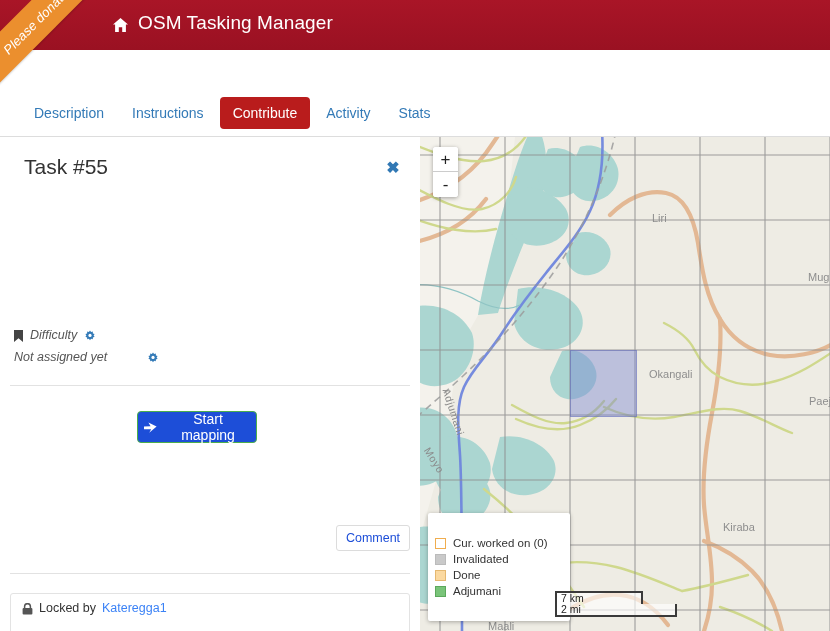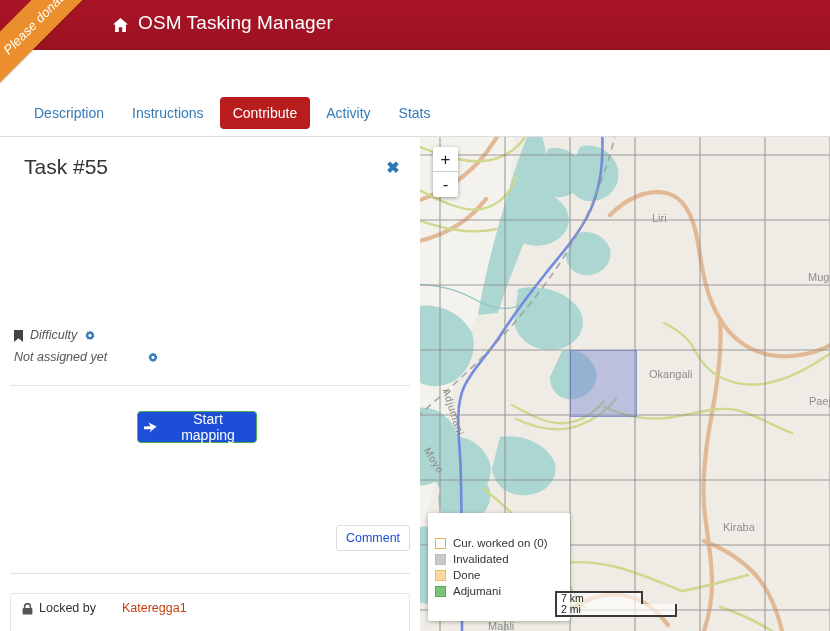--- a/index.html
+++ b/index.html
@@ -112,21 +112,21 @@
     color:#1d4ed8;font-size:12.5px;font-family:inherit;cursor:pointer;
   }
 
   .lock-box{
     position:absolute;left:10px;top:456px;width:400px;height:44px;
     border:1px solid #e3e3e3;border-radius:3px;background:#fff;
     box-sizing:border-box;padding:7px 11px;
   }
   .lock-line1{font-size:12.5px;color:#333;display:flex;align-items:center;gap:6px;white-space:nowrap;}
   .lock-ico{display:inline-block;width:11px;height:12px;position:relative;top:1px;}
-  .lock-user{color:#c2410c;cursor:pointer;margin-left:20px;}
+  .lock-user{color:#3b82f6;cursor:pointer;}
   .lock-line2{font-size:12px;color:#6b6b6b;font-style:italic;margin-top:2px;}
 
   
   .map{
     position:absolute;left:420px;top:137px;width:410px;height:494px;
     background:#eeece4;overflow:hidden;
   }
   .map-canvas{position:absolute;inset:0;}
   .zoom-ctl{
     position:absolute;left:13px;top:10px;width:25px;

